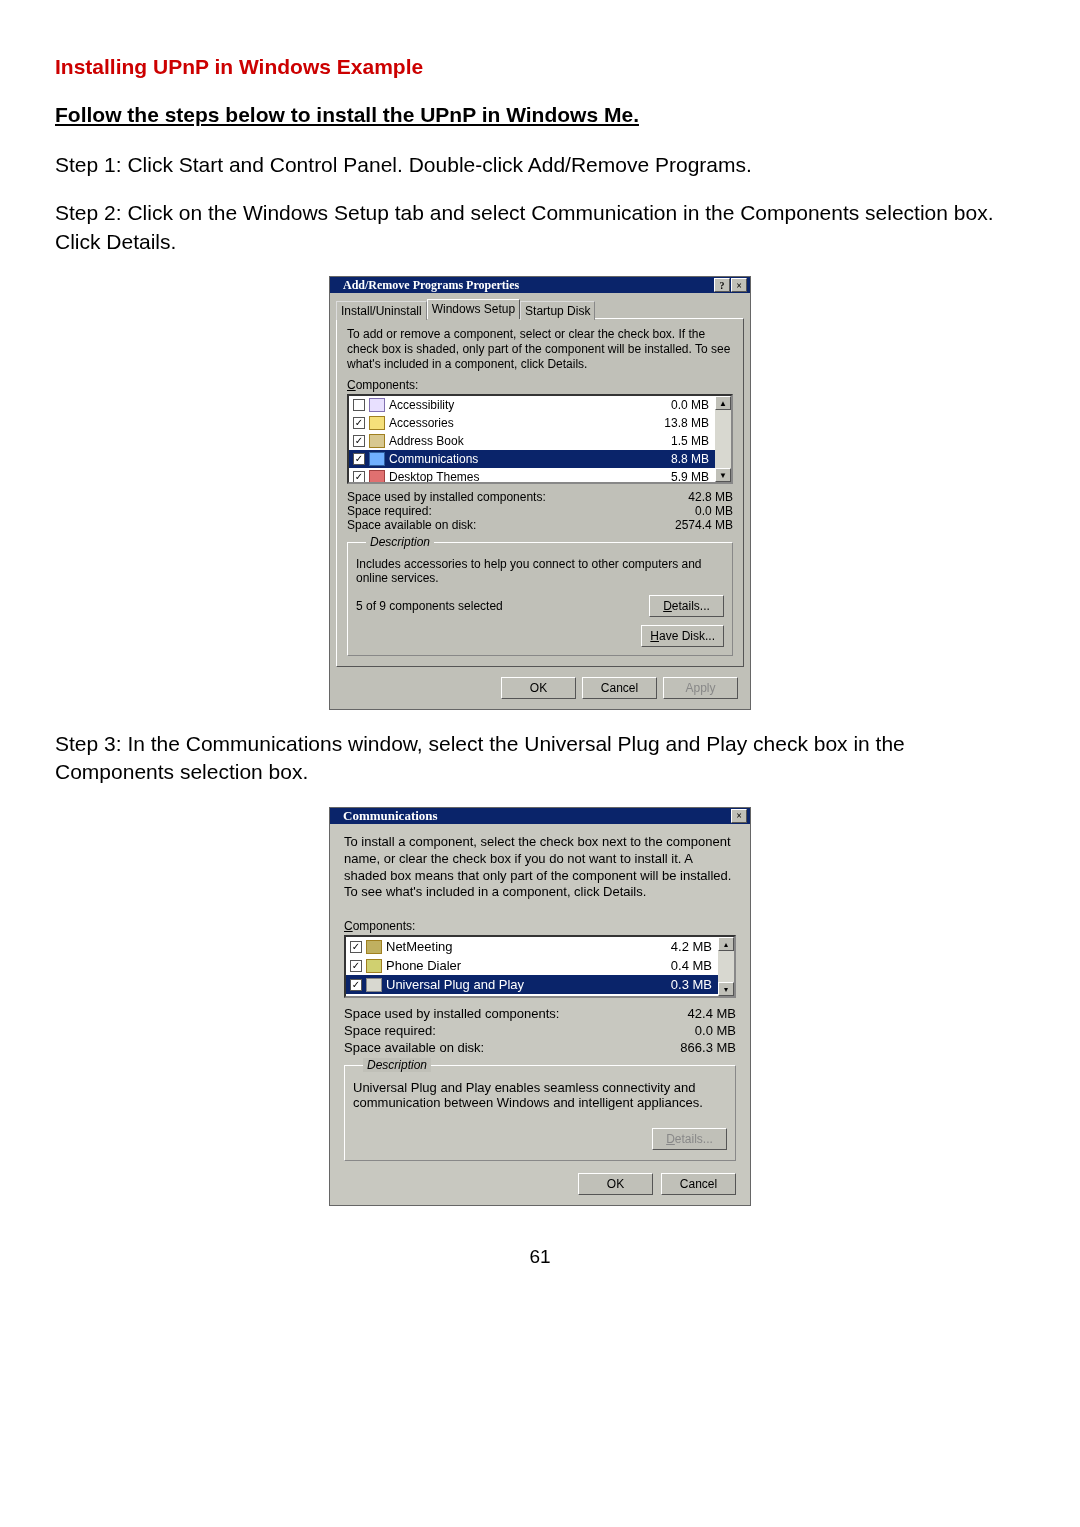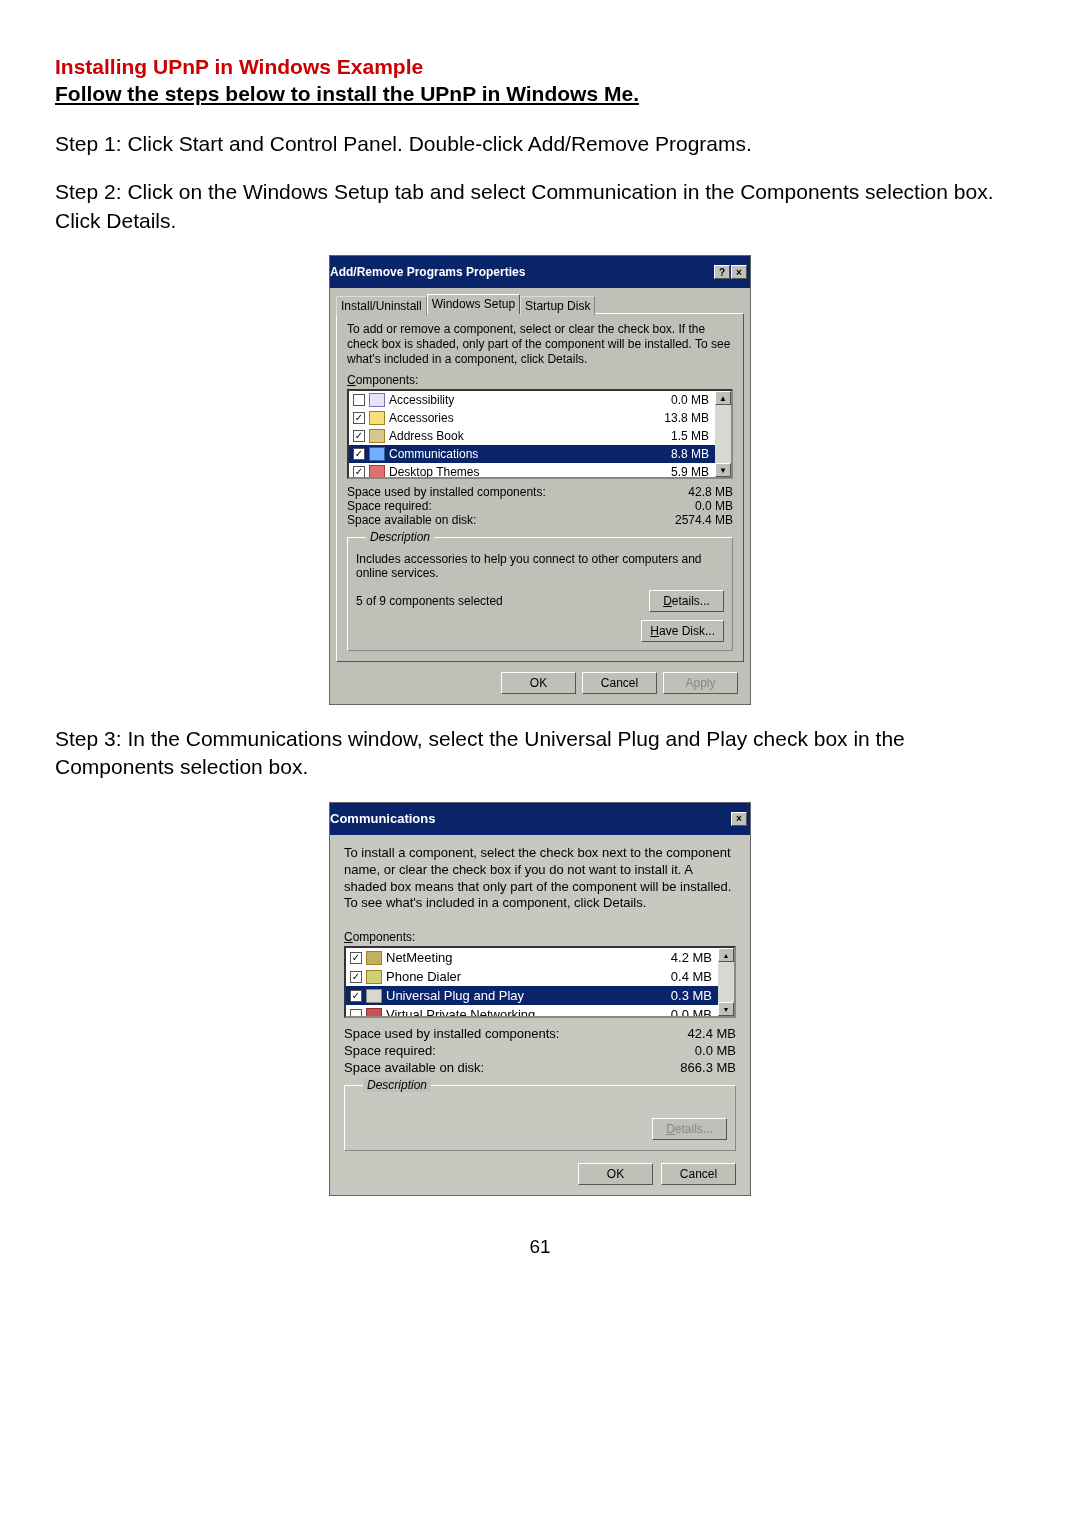--- a/index.html
+++ b/index.html
@@ -8,21 +8,21 @@
     padding: 55px 55px 30px 55px;
     font-family: Arial, sans-serif;
     background: #fff;
     width: 1080px;
     color: #000;
   }
   .section-title {
     color: #cc0000;
     font-weight: bold;
     font-size: 21px;
-    margin-bottom: 3px;
+    margin-bottom: 24px;
   }
   .subtitle {
     font-weight: bold;
     text-decoration: underline;
     font-size: 21px;
     margin-bottom: 24px;
   }
   .step {
     font-size: 21px;
     margin-bottom: 20px;
@@ -41,22 +41,23 @@
     font-family: "MS Sans Serif", Tahoma, sans-serif;
     font-size: 12px;
   }
   .titlebar {
     background: linear-gradient(to right, #0a246a, #0a246a);
     color: #fff;
     font-weight: bold;
     display: flex;
     align-items: center;
     justify-content: space-between;
-    padding: 2px 3px 2px 0;
-    height: 32px;
+    padding: 2px 3px 2px 13px;
+    height: 16px;
+    font-family: Liberation Serif, serif;
   }
   .titlebar .btns { display: flex; gap: 0; }
   .titlebar .tbtn {
     width: 16px; height: 14px;
     background: #c0c0b8;
     border: 1px solid #fff;
     border-right-color: #555; border-bottom-color: #555;
     display: flex; align-items: center; justify-content: center;
     font-size: 10px; font-weight: bold; color: #000;
     margin-left: 1px;
@@ -164,21 +165,21 @@
   .dlg2 {
     width: 422px;
     border: 1px solid #666;
     background: #c8c8c0;
     font-family: "MS Sans Serif", Tahoma, sans-serif;
     font-size: 13px;
     padding-bottom: 10px;
   }
   .dlg2 .body { padding: 10px 14px 4px 14px; }
   .dlg2 .instr { font-size: 13px; margin-bottom: 18px; line-height: 1.3; }
-  .dlg2 .listbox { height: 72px; }
+  .dlg2 .listbox { height: 63px; }
   .dlg2 .lrow { height: 19px; font-size: 13px; }
   .dlg2 .stats { font-size: 13px; margin-top: 8px; }
   .dlg2 .srow { margin-bottom: 2px; }
   .dlg2 .fieldset { font-size: 13px; padding: 14px 8px 10px 8px; }
   .d2row { display:flex; justify-content:flex-end; gap:8px; padding: 8px 14px 0 14px; }
   .pagenum {
     text-align: center;
     font-size: 19px;
     margin-top: 40px;
   }
@@ -343,20 +344,21 @@
             <span>Space required:</span>
             <span>0.0 MB</span>
           </div>
       <div class="srow">
             <span>Space available on disk:</span>
             <span>866.3 MB</span>
           </div>
     </div>
     <div class="fieldset">
       <div class="legend">Description</div>
+      <div>Universal Plug and Play enables seamless connectivity and communication between Windows and intelligent appliances.</div>
       <div style="display:flex;justify-content:flex-end;margin-top:18px;">
         <span class="winbtn disabled">
               <span class="u">D</span>
               <span>etails...</span>
             </span>
       </div>
     </div>
   </div>
   <div class="d2row">
     <span class="winbtn">OK</span>

